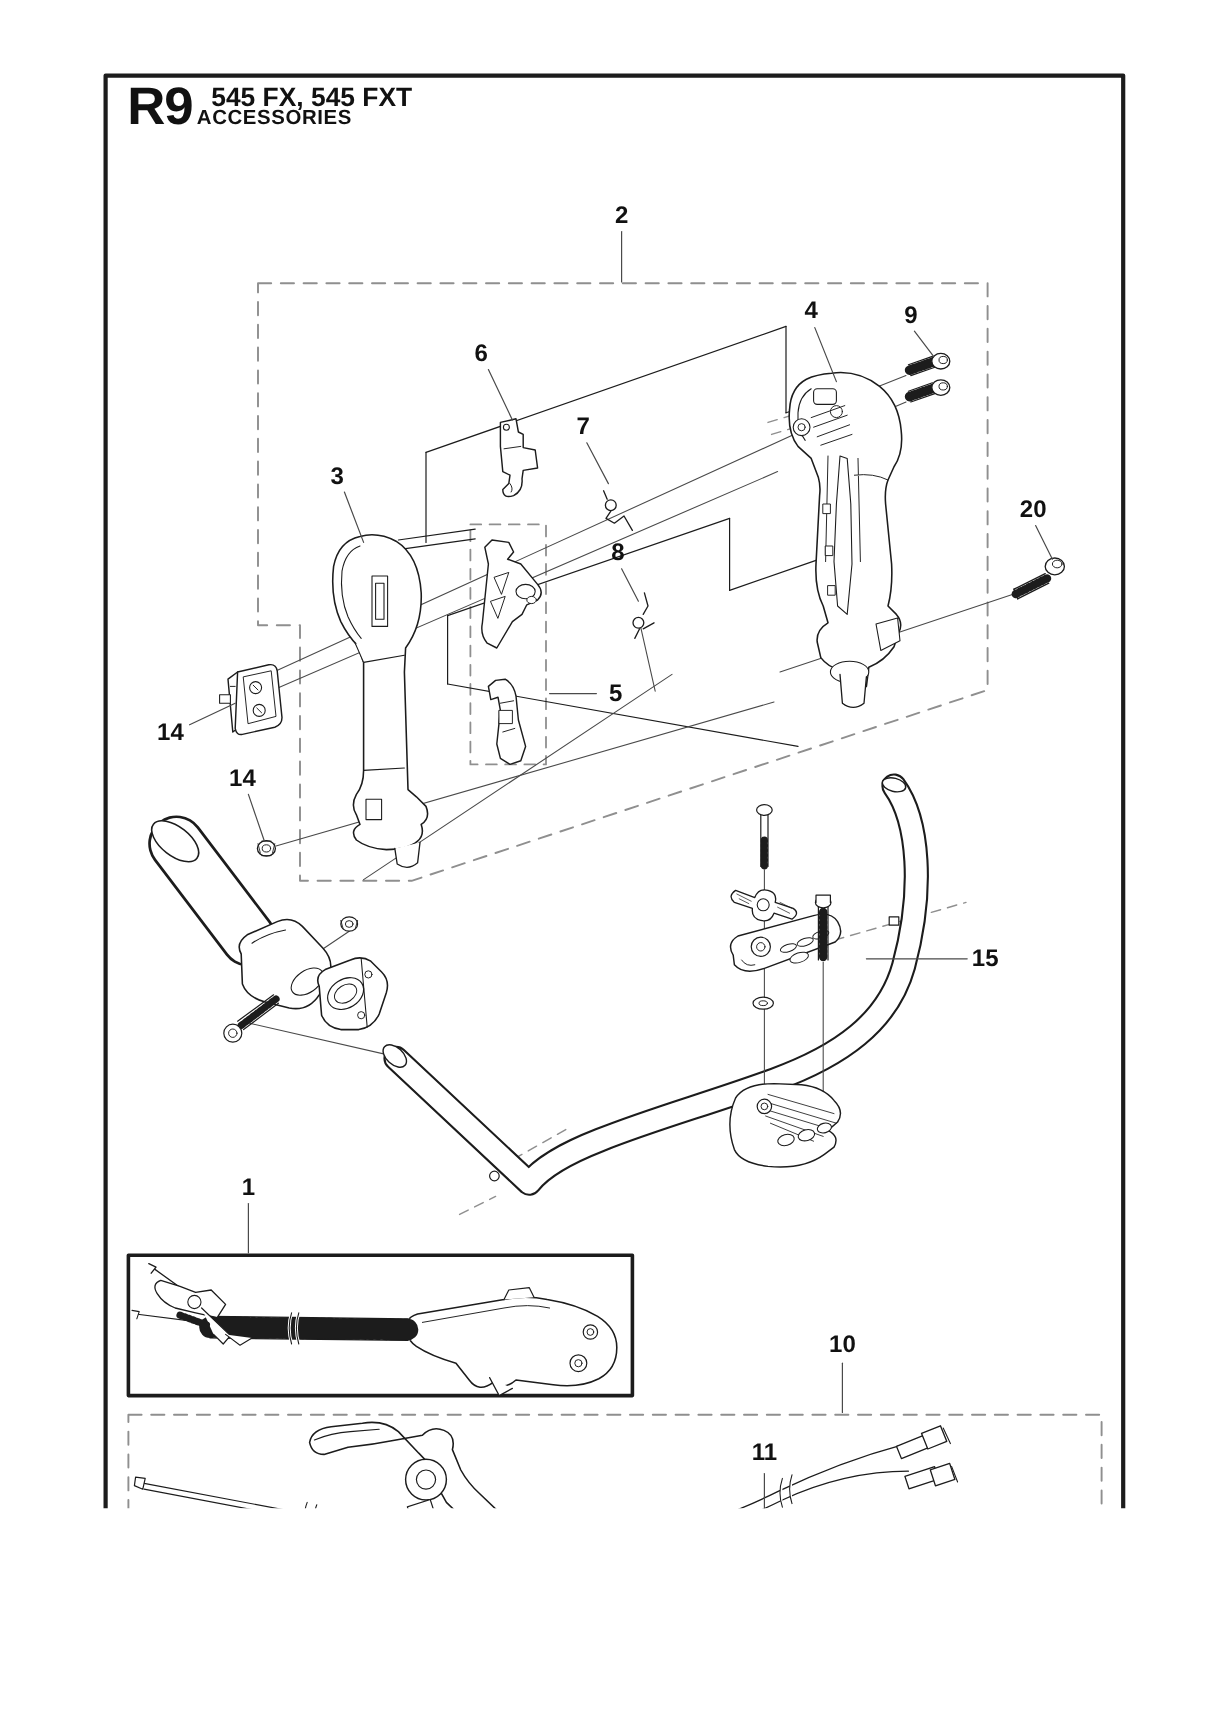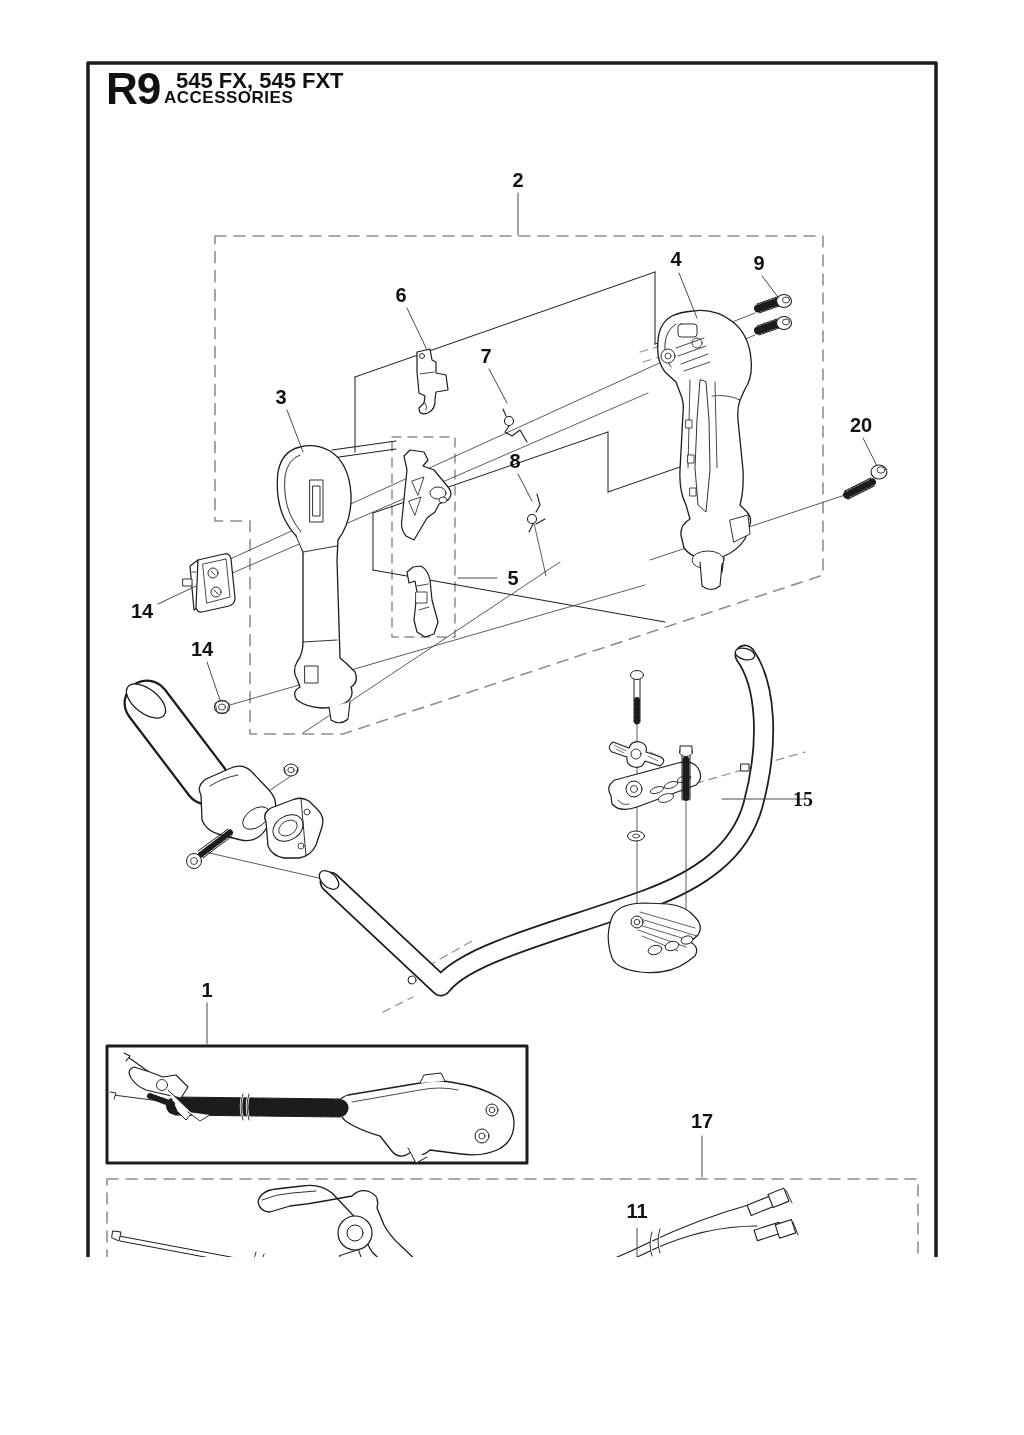--- a/index.html
+++ b/index.html
@@ -412,20 +412,20 @@
   <div id="callout-layer">
       <div class="callout" style="left: 207px; top: 990px;">1</div>
       <div class="callout" style="left: 518px; top: 180px;">2</div>
       <div class="callout" style="left: 281px; top: 397px;">3</div>
       <div class="callout" style="left: 676px; top: 259px;">4</div>
       <div class="callout" style="left: 513px; top: 578px;">5</div>
       <div class="callout" style="left: 401px; top: 295px;">6</div>
       <div class="callout" style="left: 486px; top: 356px;">7</div>
       <div class="callout" style="left: 515px; top: 461px;">8</div>
       <div class="callout" style="left: 759px; top: 263px;">9</div>
-      <div class="callout" style="left: 702px; top: 1121px;">17</div>
+      <div class="callout" style="left: 702px; top: 1121px;">10</div>
       <div class="callout" style="left: 637px; top: 1211px;">11</div>
       <div class="callout" style="left: 142px; top: 611px;">14</div>
       <div class="callout" style="left: 861px; top: 425px;">20</div>
       <div class="callout" style="left: 202px; top: 649px;">14</div>
-      <div class="callout" style="left: 803px; top: 799px; font-family: Liberation Serif, serif;">15</div>
+      <div class="callout" style="left: 821px; top: 799px;">15</div>
     </div>
 </div>
 
 </body></html>

